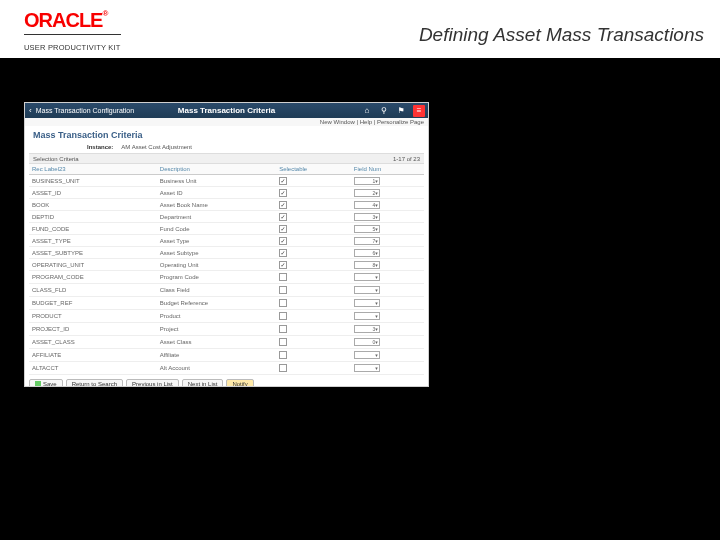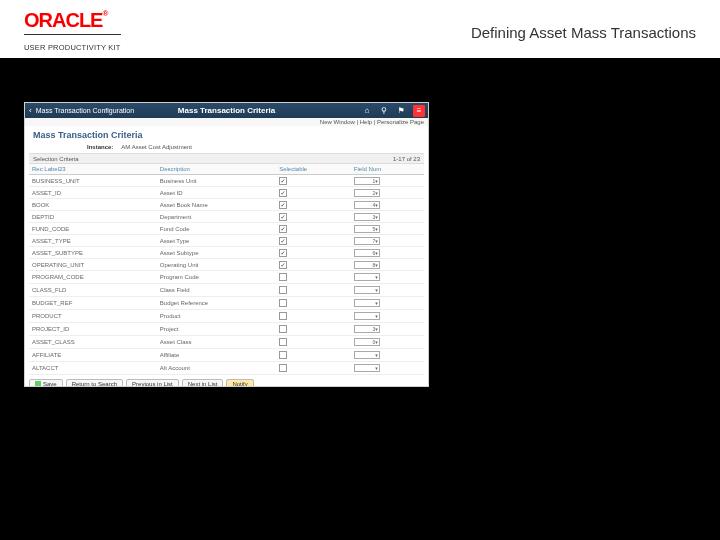--- a/index.html
+++ b/index.html
@@ -36,23 +36,24 @@
   .logo-upk {
     font-size: 7.5px;
     color: #333;
     margin-top: 2px;
     border-top: 1px solid #333;
     padding-top: 8px;
     letter-spacing: 0.2px;
   }
   .topic-title {
     position: absolute;
-    right: 24px;
+    right: 16px;
     top: 24px;
-    font-size: 15px;
+    font-size: 19px;
+    font-style: italic;
   }
   .left-col {
     position: absolute;
     top: 102px;
     left: 24px;
     width: 405px;
   }
   .shot {
     width: 405px;
     height: 285px;

